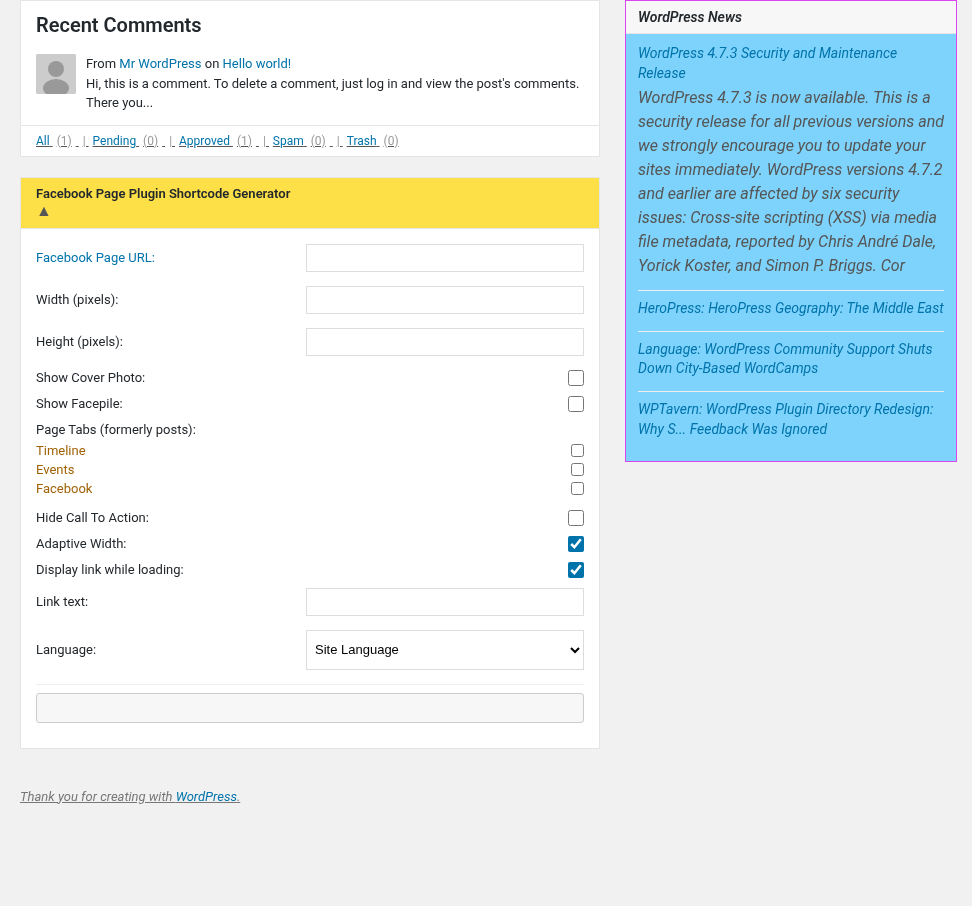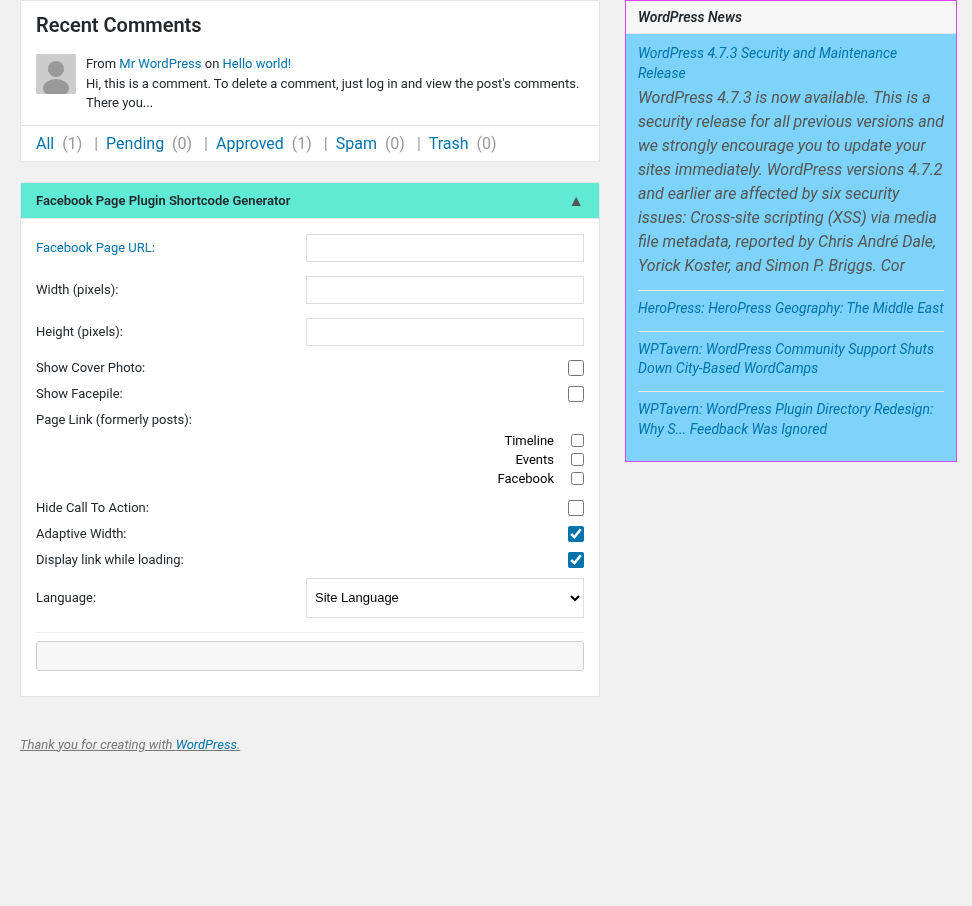--- a/index.html
+++ b/index.html
@@ -70,45 +70,47 @@
     }
     .comment-text a {
       color: #0073aa;
       text-decoration: none;
     }
 
     
     .comment-filter {
       border-top: 1px solid #e5e5e5;
       padding: 8px 15px;
-      font-size: 16px;
+      font-size: 12px;
       color: #555;
+      text-decoration: underline;
     }
     .comment-filter a {
       color: #0073aa;
       text-decoration: none;
     }
     .comment-filter span {
       margin: 0 4px;
       color: #999;
     }
 
     
     .plugin-box {
       background: #fff;
       border: 1px solid #e5e5e5;
       margin: 0 20px 20px 20px;
     }
     .plugin-header {
-      background: #5eead4;
+      background: #fde047;
       border-bottom: 1px solid #e5e5e5;
       padding: 8px 15px;
       display: flex;
-      align-items: center;
+      align-items: flex-start;
       justify-content: space-between;
+      flex-direction: column;
     }
     .plugin-header-title {
       font-size: 13px;
       font-weight: 600;
       color: #23282d;
     }
     .collapse-arrow {
       font-size: 16px;
       color: #555;
       cursor: pointer;
@@ -167,23 +169,22 @@
       color: #23282d;
       margin-bottom: 6px;
     }
     .tab-option-row {
       display: flex;
       align-items: center;
       margin-bottom: 4px;
     }
     .tab-option-name {
       font-size: 13px;
-      color: #000000;
+      color: #a16207;
       flex: 1;
-      text-align: right;
     }
     .tab-checkbox-wrap {
       display: flex;
       align-items: center;
       justify-content: flex-end;
       width: 30px;
     }
 
     
     .form-select {
@@ -342,21 +343,21 @@
         </div>
 
         <div class="form-checkbox-row">
           <label class="form-label">Show Facepile:</label>
           <div class="checkbox-wrap">
             <input type="checkbox" style="">
           </div>
         </div>
 
         <div class="page-tabs-section">
-          <div class="page-tabs-label">Page Link (formerly posts):</div>
+          <div class="page-tabs-label">Page Tabs (formerly posts):</div>
           <div class="tab-option-row">
             <span class="tab-option-name">Timeline</span>
             <div class="tab-checkbox-wrap">
               <input type="checkbox" style="">
             </div>
           </div>
           <div class="tab-option-row">
             <span class="tab-option-name">Events</span>
             <div class="tab-checkbox-wrap">
               <input type="checkbox" style="">
@@ -385,20 +386,24 @@
           </div>
         </div>
 
         <div class="form-checkbox-row">
           <label class="form-label">Display link while loading:</label>
           <div class="checkbox-wrap">
             <input type="checkbox" class="display-link-checked" checked="" style="">
           </div>
         </div>
 
+        <div class="form-row">
+          <label class="form-label">Link text:</label>
+          <input type="text" class="form-input" value="" style="">
+        </div>
 
         <div class="form-row">
           <label class="form-label">Language:</label>
           <select class="form-select">
             <option>Site Language</option>
             <option>English</option>
             <option>French</option>
             <option>Spanish</option>
             <option>German</option>
           </select>
@@ -427,21 +432,21 @@
           <div class="news-item-excerpt">WordPress 4.7.3 is now available. This is a security release for all previous versions and we strongly encourage you to update your sites immediately. WordPress versions 4.7.2 and earlier are affected by six security issues: Cross-site scripting (XSS) via media file metadata, reported by Chris André Dale, Yorick Koster, and Simon P. Briggs. Cor</div>
         </div>
         <hr class="news-divider">
 
         <div class="news-item">
           <a href="#" class="news-item-title">HeroPress: HeroPress Geography: The Middle East</a>
         </div>
         <hr class="news-divider">
 
         <div class="news-item">
-          <a href="#" class="news-item-title">WPTavern: WordPress Community Support Shuts Down City-Based WordCamps</a>
+          <a href="#" class="news-item-title">Language: WordPress Community Support Shuts Down City-Based WordCamps</a>
         </div>
         <hr class="news-divider">
 
         <div class="news-item">
           <a href="#" class="news-item-title">WPTavern: WordPress Plugin Directory Redesign: Why S... Feedback Was Ignored</a>
         </div>
 
       </div>
     </div>
   </div>

